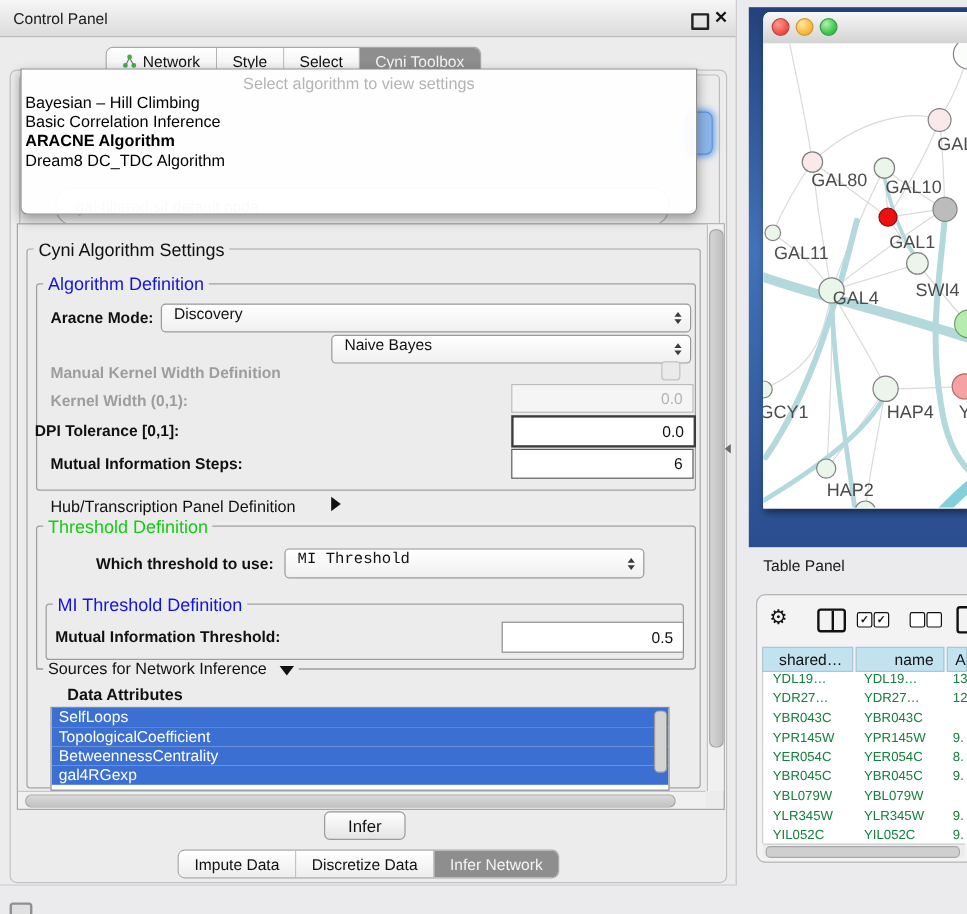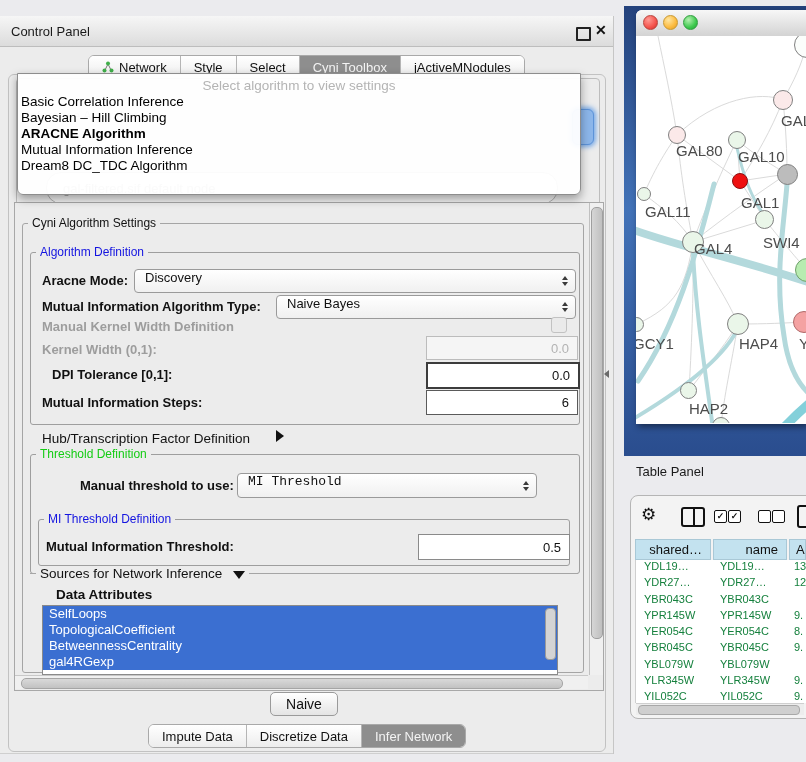--- a/index.html
+++ b/index.html
@@ -2,21 +2,21 @@
 <html><head>
 <meta charset="utf-8">
 <style>
   html,body{margin:0;padding:0;}
   body{width:806px;height:762px;overflow:hidden;background:#ebebee;
        font-family:"Liberation Sans",sans-serif;-webkit-font-smoothing:antialiased;}
   #app{position:relative;width:806px;height:762px;overflow:hidden;}
   .abs{position:absolute;}
 
   
-  #control-panel{position:absolute;left:0;top:0;width:613px;height:738px;background:#ececec;border-right:1px solid #c6c6c6;margin-top:16px;}
+  #control-panel{position:absolute;left:0;top:0;width:613px;height:738px;background:#ececec;border-right:1px solid #c6c6c6;}
   #cp-titlebar{position:absolute;left:0;top:0;width:613px;height:30px;background:linear-gradient(#f6f6f6,#dcdcdc);border-bottom:1px solid #bdbdbd;}
   #cp-title{position:absolute;left:11px;top:8px;font-size:13px;color:#1a1a1a;}
   .win-float{position:absolute;left:576px;top:11px;width:11px;height:10px;border:2px solid #222;border-radius:1px;background:transparent;}
   .win-close{position:absolute;left:595px;top:6px;font-size:14px;font-weight:bold;color:#111;}
 
   
   .tabbar{position:absolute;display:flex;height:22px;border:1px solid #a9a9a9;border-radius:6px;overflow:hidden;background:#fff;}
   .tab{display:flex;align-items:center;padding:0 13px;font-size:13px;color:#111;background:linear-gradient(#ffffff,#ededed);border-right:1px solid #b5b5b5;white-space:nowrap;}
   .tab:last-child{border-right:none;}
   .tab.active{background:#8e8e8e;color:#f4f4f4;}
@@ -38,21 +38,21 @@
   .popup-item.bold{font-weight:bold;}
 
   
   #settings-viewport{position:absolute;left:14px;top:186px;width:588px;height:487px;border:1px solid #a8a8a8;background:#ececec;}
   .vscroll{position:absolute;left:589px;top:187px;width:13px;height:472px;background:#f0f0f0;border-left:1px solid #c0c0c0;}
   .vscroll .thumb{position:absolute;left:1px;top:4px;width:10px;height:430px;border:1px solid #9f9f9f;border-radius:5px;background:linear-gradient(90deg,#d6d6d6,#bfbfbf);}
   .hscroll{position:absolute;left:15px;top:659px;width:573px;height:13px;background:#f0f0f0;border-top:1px solid #c8c8c8;}
   .hscroll .thumb{position:absolute;left:6px;top:2px;width:540px;height:9px;border:1px solid #a5a5a5;border-radius:5px;background:linear-gradient(#d9d9d9,#c2c2c2);}
 
   .fieldset{position:absolute;border:1px solid #9e9e9e;border-radius:3px;}
-  .fieldset-label{position:absolute;background:#ececec;padding:0 4px;font-size:12px;white-space:nowrap;}
+  .fieldset-label{position:absolute;background:#ececec;padding:0 4px;font-size:15px;white-space:nowrap;}
   .lbl-black{color:#111;}
   .lbl-blue{color:#1414e0;text-align:center;}
   .lbl-green{color:#14cc14;}
 
   .blabel{position:absolute;font-size:13px;font-weight:bold;color:#111;white-space:nowrap;}
   .blabel.disabled{color:#9d9d9d;}
 
   .combo{position:absolute;background:linear-gradient(#ffffff,#f0f0f0);border:1px solid #9a9a9a;border-radius:4px;font-size:13px;color:#111;display:flex;padding-left:10px;}
   .stepper{position:absolute;right:7px;top:50%;transform:translateY(-50%);display:flex;flex-direction:column;align-items:center;}
   .tri-up{width:0;height:0;border-left:3.5px solid transparent;border-right:3.5px solid transparent;border-bottom:4.5px solid #3a3a3a;margin-bottom:2px;}
@@ -134,41 +134,37 @@
       </div>
       <div class="tab">
           <span>Style</span>
         </div>
       <div class="tab">
           <span>Select</span>
         </div>
       <div class="tab active">
           <span>Cyni Toolbox</span>
         </div>
-      <div class="tab">
-          <span>jActiveMNodules</span>
-        </div>
     </div>
 
     <div id="dock"></div>
 
     <div id="hidden-panel"></div>
     <span id="hidden-label">Inference Algorithm</span>
     <div id="hidden-combo">
       <span>gal-filtered.sif default node</span>
     </div>
     <div id="focus-stepper"></div>
 
     <div id="algo-popup">
       <div id="popup-placeholder">Select algorithm to view settings</div>
       <div id="popup-items">
+          <div class="popup-item">Bayesian – Hill Climbing</div>
           <div class="popup-item">Basic Correlation Inference</div>
-          <div class="popup-item">Bayesian – Hill Climbing</div>
           <div class="popup-item bold">ARACNE Algorithm</div>
-          <div class="popup-item">Mutual Information Inference</div>
           <div class="popup-item">Dream8 DC_TDC Algorithm</div>
         </div>
     </div>
 
     <div id="settings-viewport"></div>
     <div class="vscroll">
         <div class="thumb"></div>
       </div>
     <div class="hscroll">
         <div class="thumb"></div>
@@ -182,54 +178,53 @@
 
     <span class="blabel" style="left:42px;top:257px;">Aracne Mode:</span>
     <div class="combo" style="left:134px;top:253px;width:430px;height:22px;">
       <span>Discovery</span>
       <span class="stepper">
           <span class="tri-up"></span>
           <span class="tri-down"></span>
         </span>
     </div>
 
-    <span class="blabel" style="left:42px;top:283px;">Mutual Information Algorithm Type:</span>
     <div class="combo" style="left:276px;top:279px;width:288px;height:22px;">
       <span>Naive Bayes</span>
       <span class="stepper">
           <span class="tri-up"></span>
           <span class="tri-down"></span>
         </span>
     </div>
 
     <span class="blabel disabled" style="left:42px;top:303px;">Manual Kernel Width Definition</span>
     <div class="checkbox" style="left:551px;top:301px;"></div>
 
     <span class="blabel disabled" style="left:42px;top:326px;">Kernel Width (0,1):</span>
     <div class="field disabled" style="left:426px;top:320px;width:142px;height:22px;">
       <span>0.0</span>
     </div>
 
-    <span class="blabel" style="left:52px;top:351px;">DPI Tolerance [0,1]:</span>
+    <span class="blabel" style="left:29px;top:351px;">DPI Tolerance [0,1]:</span>
     <div class="field" style="left:426px;top:346px;width:142px;height:23px;border:2px solid #3c3c3c;">
       <span>0.0</span>
     </div>
 
     <span class="blabel" style="left:42px;top:379px;">Mutual Information Steps:</span>
     <div class="field" style="left:426px;top:374px;width:142px;height:23px;border:1px solid #5a5a5a;">
       <span>6</span>
     </div>
 
-    <span class="blabel" style="left:42px;top:415px;font-weight:normal;font-size:13.5px;">Hub/Transcription Factor Definition</span>
+    <span class="blabel" style="left:42px;top:415px;font-weight:normal;font-size:13.5px;">Hub/Transcription Panel Definition</span>
     <span class="tri-right" style="position:absolute;left:276px;top:414px;"></span>
 
     <div class="fieldset" style="left:30px;top:438px;width:548px;height:118px;"></div>
     <span class="fieldset-label lbl-green" style="left:36px;top:431px;">Threshold Definition</span>
 
-    <span class="blabel" style="left:80px;top:462px;">Manual threshold to use:</span>
+    <span class="blabel" style="left:80px;top:462px;">Which threshold to use:</span>
     <div class="combo" style="left:237px;top:457px;width:288px;height:23px;font-family:Liberation Mono, monospace;">
       <span>MI Threshold</span>
       <span class="stepper">
           <span class="tri-up"></span>
           <span class="tri-down"></span>
         </span>
     </div>
 
     <div class="fieldset" style="left:38px;top:503px;width:530px;height:45px;"></div>
     <span class="fieldset-label lbl-blue" style="left:44px;top:496px;">MI Threshold Definition</span>
@@ -247,21 +242,21 @@
 
     <div id="attr-list">
         <div class="attr-item">SelfLoops</div>
         <div class="attr-item">TopologicalCoefficient</div>
         <div class="attr-item">BetweennessCentrality</div>
         <div class="attr-item">gal4RGexp</div>
       </div>
     <div id="attr-scroll-thumb"></div>
 
     <div id="apply-btn">
-      <span>Naive</span>
+      <span>Infer</span>
     </div>
 
     <div class="tabbar" style="left:148px;top:708px;">
       <div class="tab">
           <span>Impute Data</span>
         </div>
       <div class="tab">
           <span>Discretize Data</span>
         </div>
       <div class="tab active">

